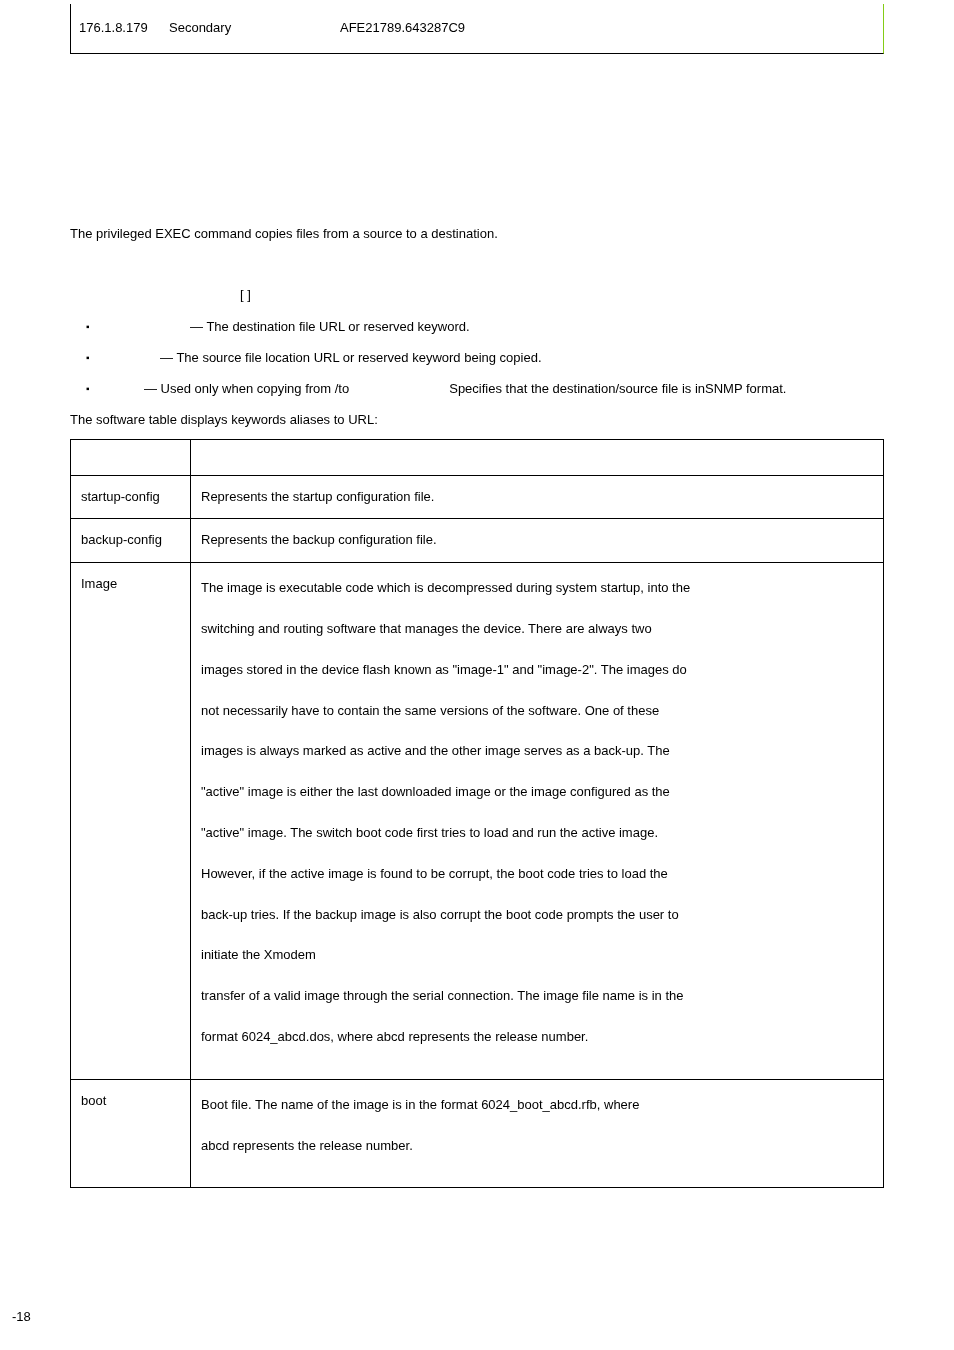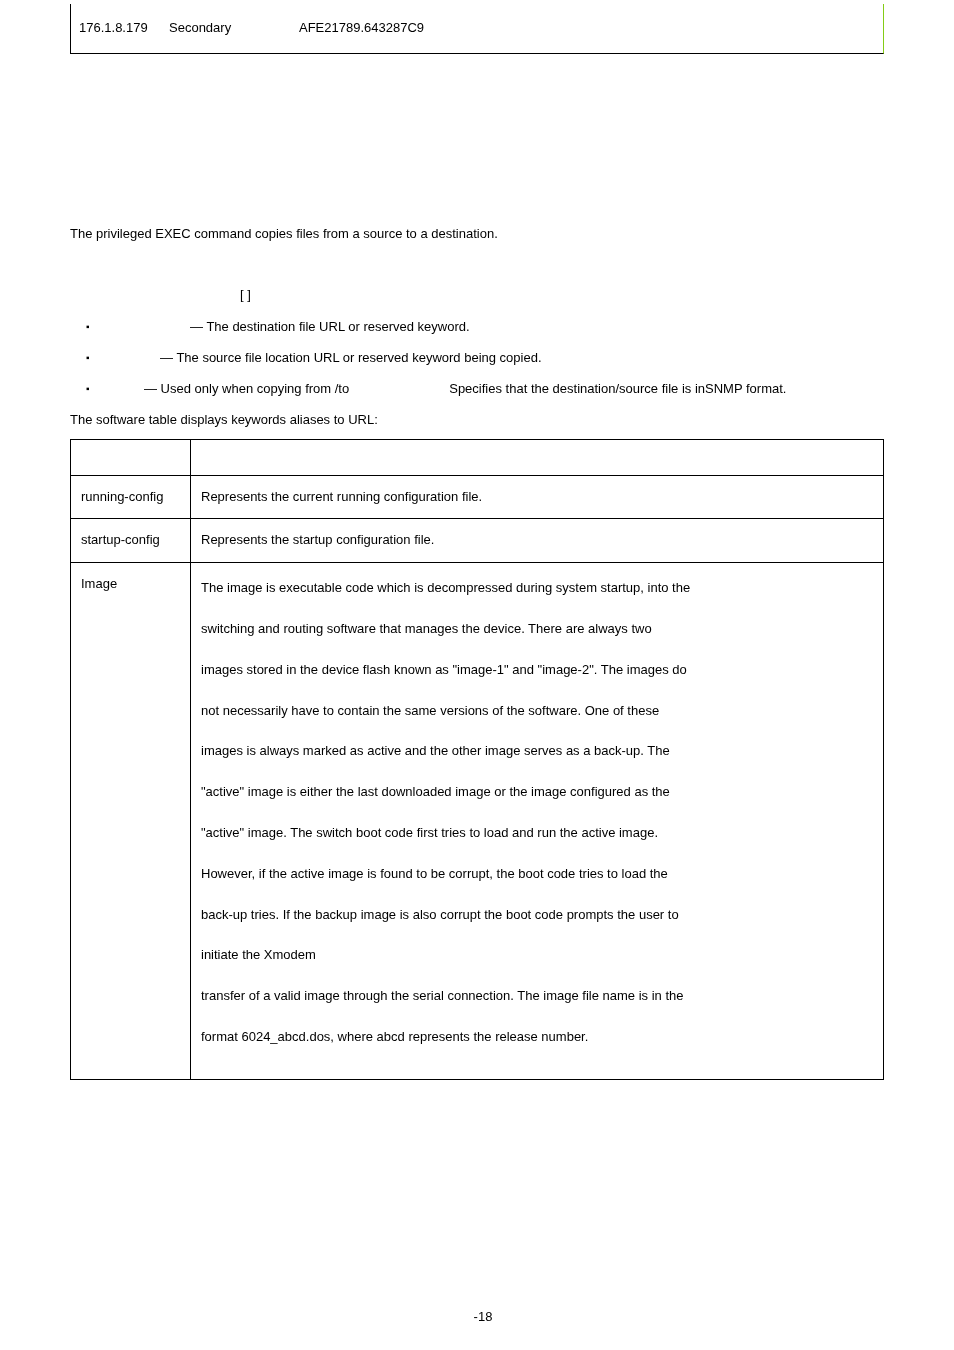--- a/index.html
+++ b/index.html
@@ -18,21 +18,21 @@
   .top-row {
     border-left: 1px solid #000;
     border-right: 1px solid #84cc16;
     border-bottom: 1px solid #000;
     display: flex;
     padding: 14px 8px;
     margin-top: 4px;
   }
   .top-row .c1 { width: 90px; }
   .top-row .c2 { width: 130px; }
-  .top-row .c3 { flex: 1; }
+  .top-row .c3 { flex: 1; margin-left: 41px; }
 
   .intro { margin-top: 170px; }
   .syntax-line { margin-top: 40px; margin-left: 170px; }
 
   ul.params { list-style: none; padding: 0; margin: 12px 0 6px 0; }
   ul.params li { position: relative; padding-left: 34px; margin: 10px 0; }
   ul.params li::before {
     content: "▪";
     position: absolute;
     left: 16px;
@@ -58,21 +58,21 @@
     font-weight: normal;
   }
   table.aliases th { height: 36px; }
   table.aliases col.col1 { width: 120px; }
   .para { margin: 4px 0 20px 0; }
 
   .footer {
     position: absolute;
     bottom: 22px;
     left: 0; right: 0;
-    text-align: center;
+    text-align: left;
     font-size: 13px;
     margin-left: 12px;
   }
 </style>
 </head>
 <body>
 
 <div class="top-row">
   <div class="c1">176.1.8.179</div>
   <div class="c2">Secondary</div>
@@ -99,40 +99,47 @@
       <col>
     </colgroup>
   <thead>
     <tr>
       <th></th>
       <th></th>
     </tr>
   </thead>
   <tbody>
     <tr>
-      <td>running-config</td>
-      <td>Represents the current running configuration file.</td>
+      <td>startup-config</td>
+      <td>Represents the startup configuration file.</td>
     </tr>
     <tr>
-      <td>startup-config</td>
-      <td>Represents the startup configuration file.</td>
+      <td>backup-config</td>
+      <td>Represents the backup configuration file.</td>
     </tr>
     <tr>
       <td>Image</td>
       <td>
         <div class="para">The image is executable code which is decompressed during system startup, into the</div>
         <div class="para">switching and routing software that manages the device. There are always two</div>
         <div class="para">images stored in the device flash known as "image-1" and "image-2". The images do</div>
         <div class="para">not necessarily have to contain the same versions of the software. One of these</div>
         <div class="para">images is always marked as active and the other image serves as a back-up. The</div>
         <div class="para">"active" image is either the last downloaded image or the image configured as the</div>
         <div class="para">"active" image. The switch boot code first tries to load and run the active image.</div>
         <div class="para">However, if the active image is found to be corrupt, the boot code tries to load the</div>
         <div class="para">back-up tries. If the backup image is also corrupt the boot code prompts the user to</div>
         <div class="para">initiate the Xmodem</div>
         <div class="para">transfer of a valid image through the serial connection. The image file name is in the</div>
         <div class="para">format 6024_abcd.dos, where abcd represents the release number.</div>
       </td>
     </tr>
+    <tr>
+      <td>boot</td>
+      <td>
+        <div class="para">Boot file. The name of the image is in the format 6024_boot_abcd.rfb, where</div>
+        <div class="para">abcd represents the release number.</div>
+      </td>
+    </tr>
   </tbody>
 </table>
 
 <div class="footer">-18</div>
 
 </body></html>

